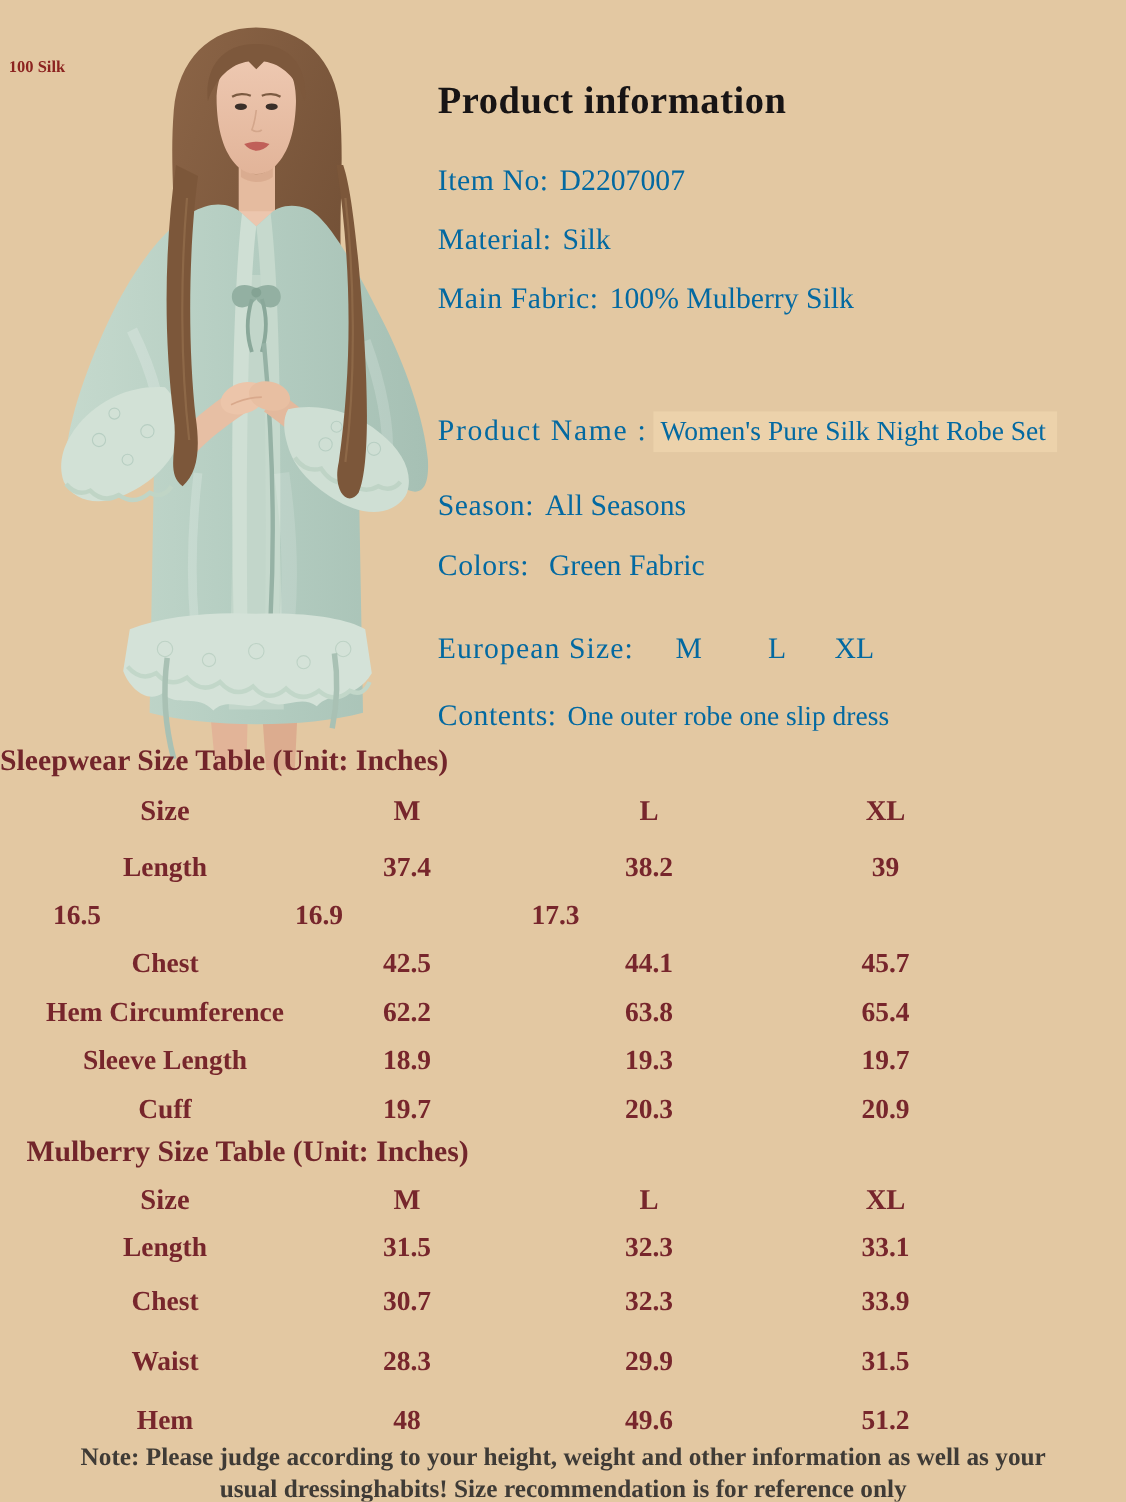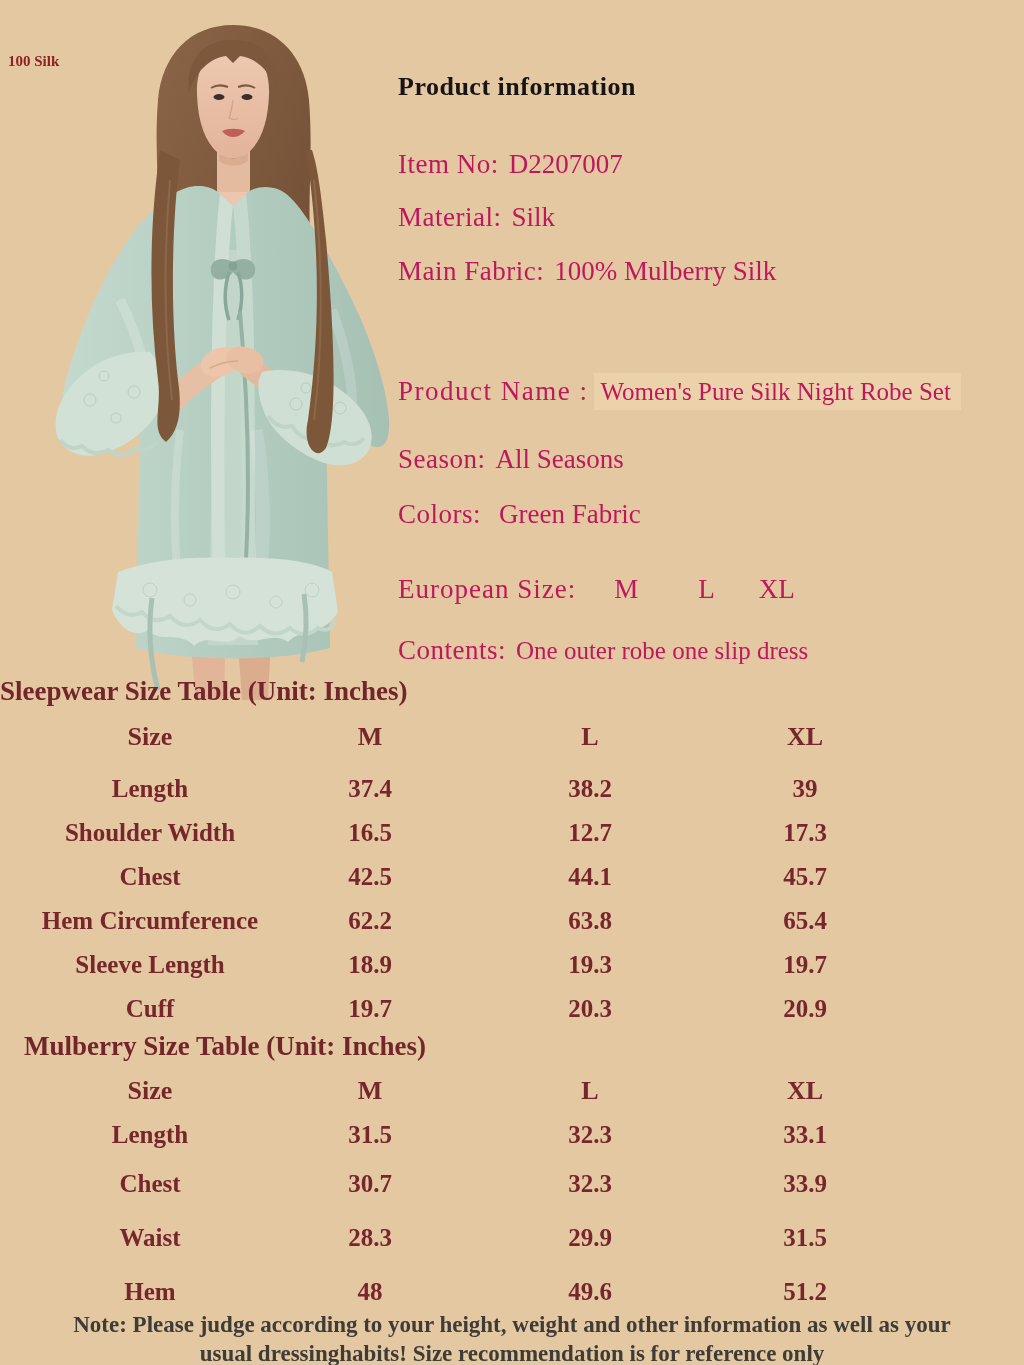--- a/index.html
+++ b/index.html
@@ -16,23 +16,23 @@
   .watermark{
     position:absolute; left:8px; top:53px;
     font-size:15px; font-weight:bold; color:#8c2320;
   }
 
   .model-wrap{ position:absolute; left:0; top:0; width:390px; height:700px; }
 
   
   .info-title{
     position:absolute; left:398px; top:72px;
-    font-size:26px; font-weight:bold; color:#171415; letter-spacing:0.5px;
-  }
-  .iline{ position:absolute; left:398px; font-size:27px; color:#be185d; white-space:nowrap; }
+    font-size:35px; font-weight:bold; color:#171415; letter-spacing:0.5px;
+  }
+  .iline{ position:absolute; left:398px; font-size:27px; color:#0369a1; white-space:nowrap; }
   .iline .lbl{ letter-spacing:0.5px; }
   .iline .val{ margin-left:10px; }
   .pname-val{
     margin-left:6px; font-size:25px;
     background:#ecd2ab; padding:5px 10px 5px 6px;
   }
   .size-letter{ display:inline-block; }
   .sz-m{ margin-left:38px; }
   .sz-l{ margin-left:60px; }
   .sz-xl{ margin-left:44px; }
@@ -192,23 +192,22 @@
       <span class="c2">L</span>
       <span class="c3">XL</span>
     </div>
     <div class="trow">
       <span class="c0">Length</span>
       <span class="c1">37.4</span>
       <span class="c2">38.2</span>
       <span class="c3">39</span>
     </div>
     <div class="trow">
-      <span class="c0">Shoulder Width</span>
       <span class="c1">16.5</span>
-      <span class="c2">12.7</span>
+      <span class="c2">16.9</span>
       <span class="c3">17.3</span>
     </div>
     <div class="trow">
       <span class="c0">Chest</span>
       <span class="c1">42.5</span>
       <span class="c2">44.1</span>
       <span class="c3">45.7</span>
     </div>
     <div class="trow">
       <span class="c0">Hem Circumference</span>

